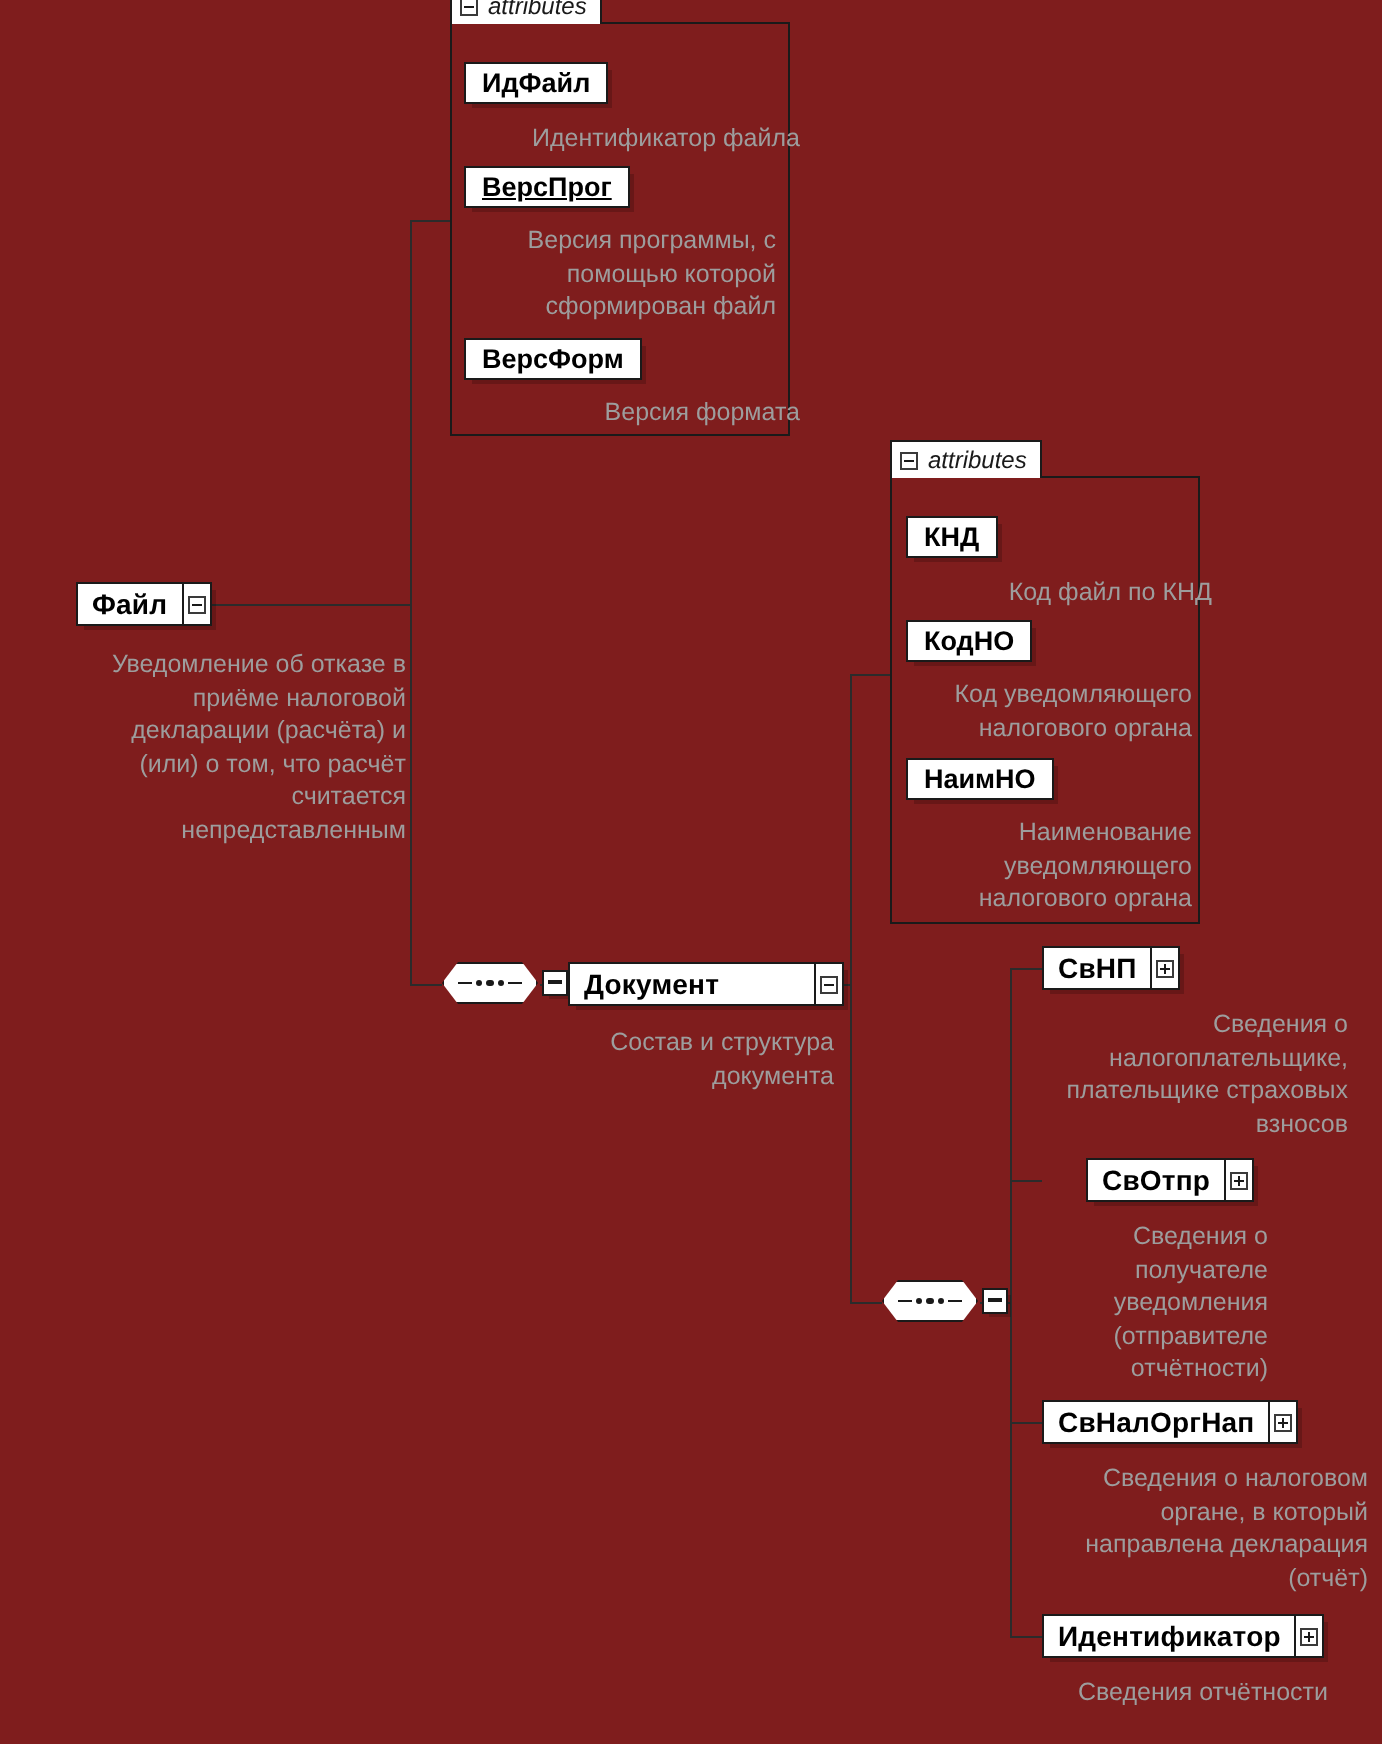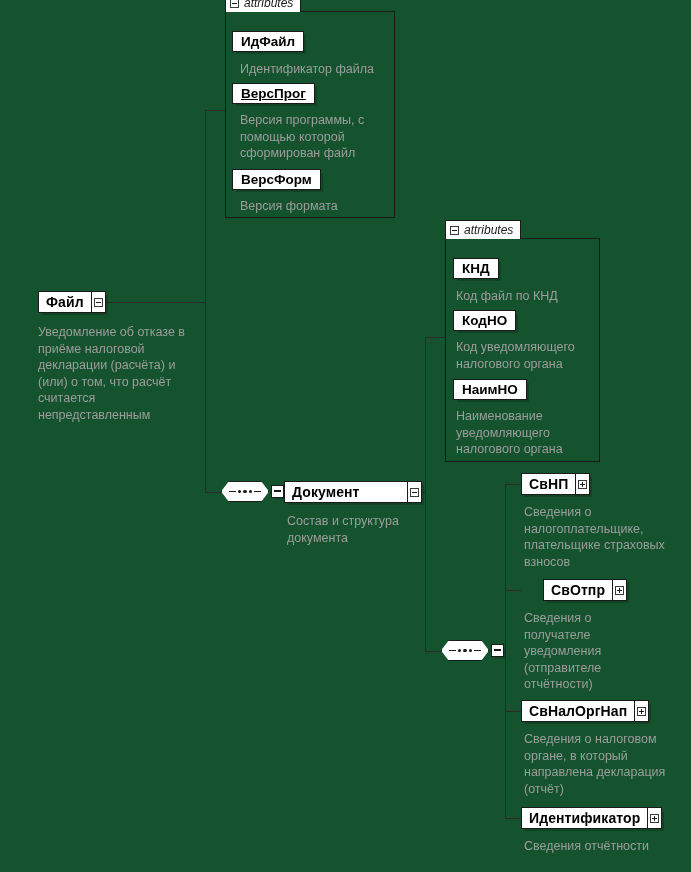--- a/index.html
+++ b/index.html
@@ -8,21 +8,21 @@
     background: #ffffff;
   }
   body {
     font-family: "Liberation Sans", "DejaVu Sans", sans-serif;
     -webkit-font-smoothing: antialiased;
   }
   #canvas {
     position: relative;
     width: 691px;
     height: 872px;
-    background: #14532d;
+    background: #7f1d1d;
     overflow: hidden;
   }
 
   
   .line {
     position: absolute;
     background: #2b2b2b;
   }
   .line.h { height: 1px; }
   .line.v { width: 1px; }
@@ -100,20 +100,21 @@
     box-sizing: border-box;
   }
 
   
   .desc {
     position: absolute;
     font-size: 12.5px;
     line-height: 16.5px;
     color: #9d9d9d;
     white-space: pre-line;
+    text-align: right;
   }
 
   
   .attr-panel {
     position: absolute;
     border: 1.5px solid #1a1a1a;
     background: transparent;
     box-sizing: border-box;
   }
   .attr-tab {

